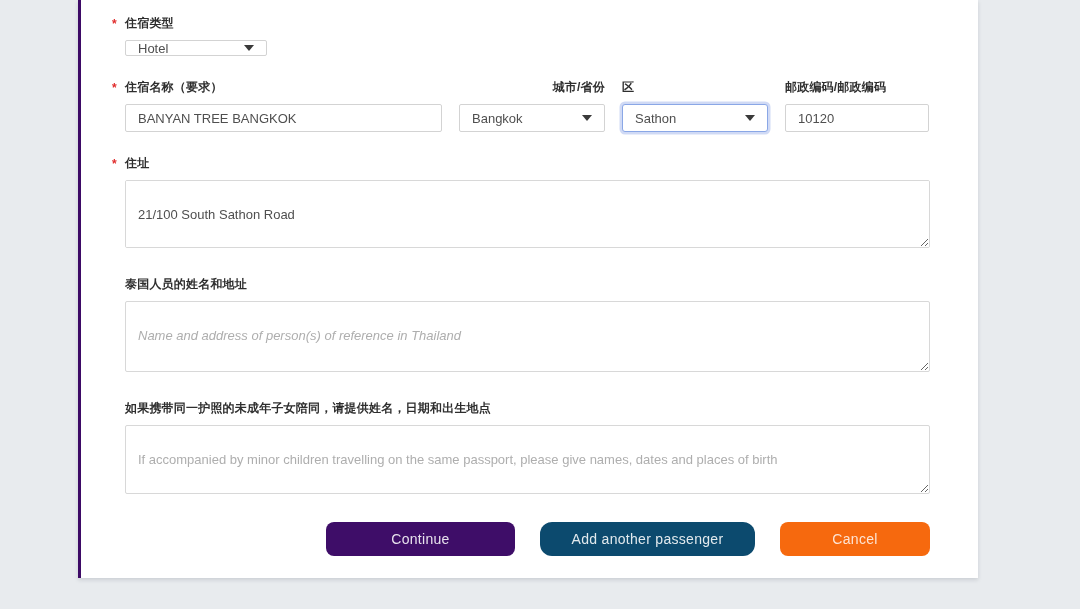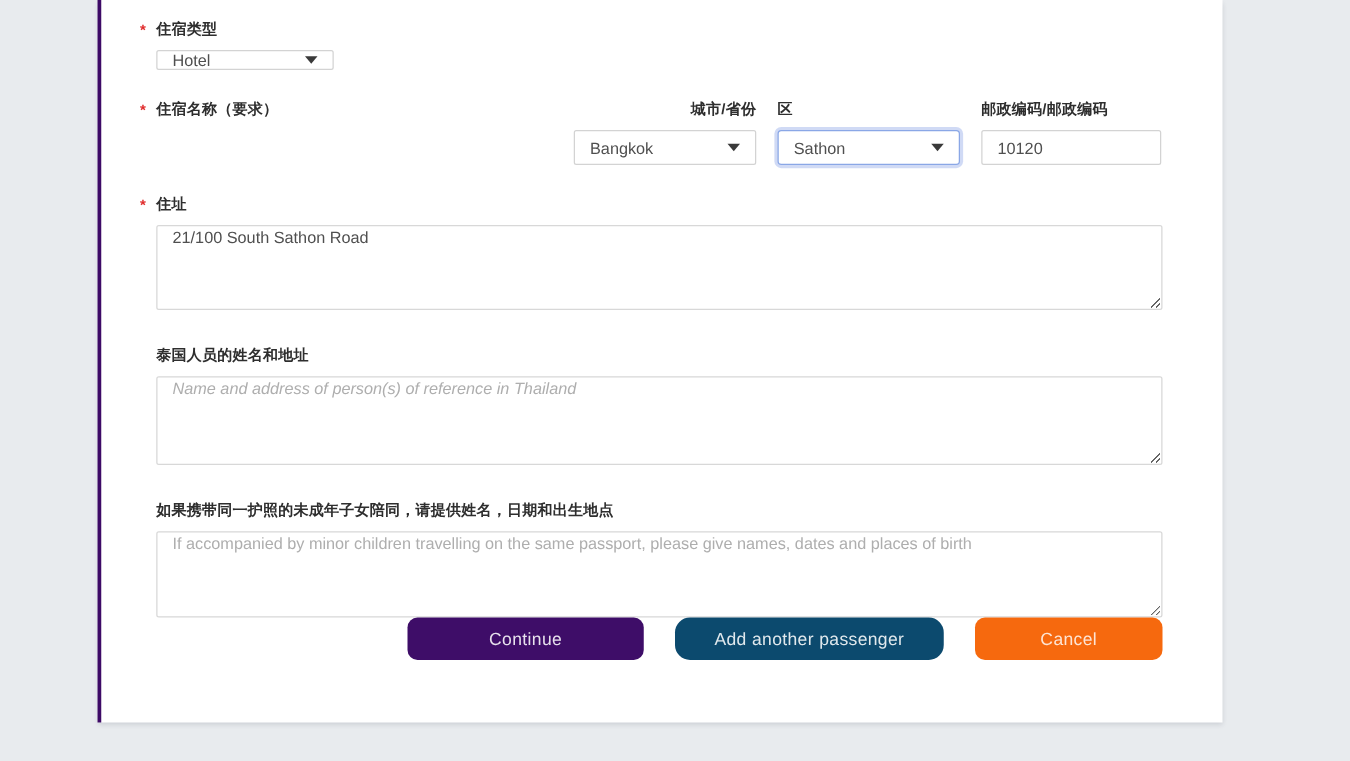--- a/index.html
+++ b/index.html
@@ -70,21 +70,21 @@
     border: 1px solid #d3d3d3;
     border-radius: 2px;
     font-family: "Liberation Sans", sans-serif;
     font-size: 13px;
     color: #4f4f4f;
     background: #fff;
     outline: none;
   }
   textarea {
     width: 100%;
-    padding: 0 12px;
+    padding: 25px 12px;
     border: 1px solid #d8d8d8;
     border-radius: 2px;
     font-family: "Liberation Sans", sans-serif;
     font-size: 13px;
     color: #4f4f4f;
     line-height: 17px;
     background: #fff;
     outline: none;
     resize: both;
     display: block;
@@ -104,20 +104,21 @@
   .group-address  { margin-bottom: 27px; }
   .group-address textarea { height: 68px; }
   .group-reference{ margin-bottom: 27px; }
   .group-reference textarea { height: 71px; font-style: italic; }
   .group-minors   { }
   .group-minors textarea { height: 69px; }
   .button-row {
     display: flex;
     justify-content: flex-end;
     gap: 25px;
+    margin-top: 28px;
   }
   .btn {
     height: 34px;
     border: none;
     border-radius: 8px;
     font-family: "Liberation Sans", sans-serif;
     font-size: 14px;
     letter-spacing: 0.3px;
     cursor: pointer;
     color: rgba(255,255,255,0.88);
@@ -142,20 +143,21 @@
         <span class="caret"></span>
       </div>
     </div>
 
     <div class="row-2">
       <div class="col-name">
         <div class="field-label">
           <span class="req">*</span>
           <span>住宿名称（要求）</span>
         </div>
+        <input class="text-input" type="text" value="BANYAN TREE BANGKOK" style="">
       </div>
 
       <div class="col-city">
         <div class="field-label">
           <span>城市/省份</span>
         </div>
         <div class="select-box">
           <span>Bangkok</span>
           <span class="caret"></span>
         </div>

